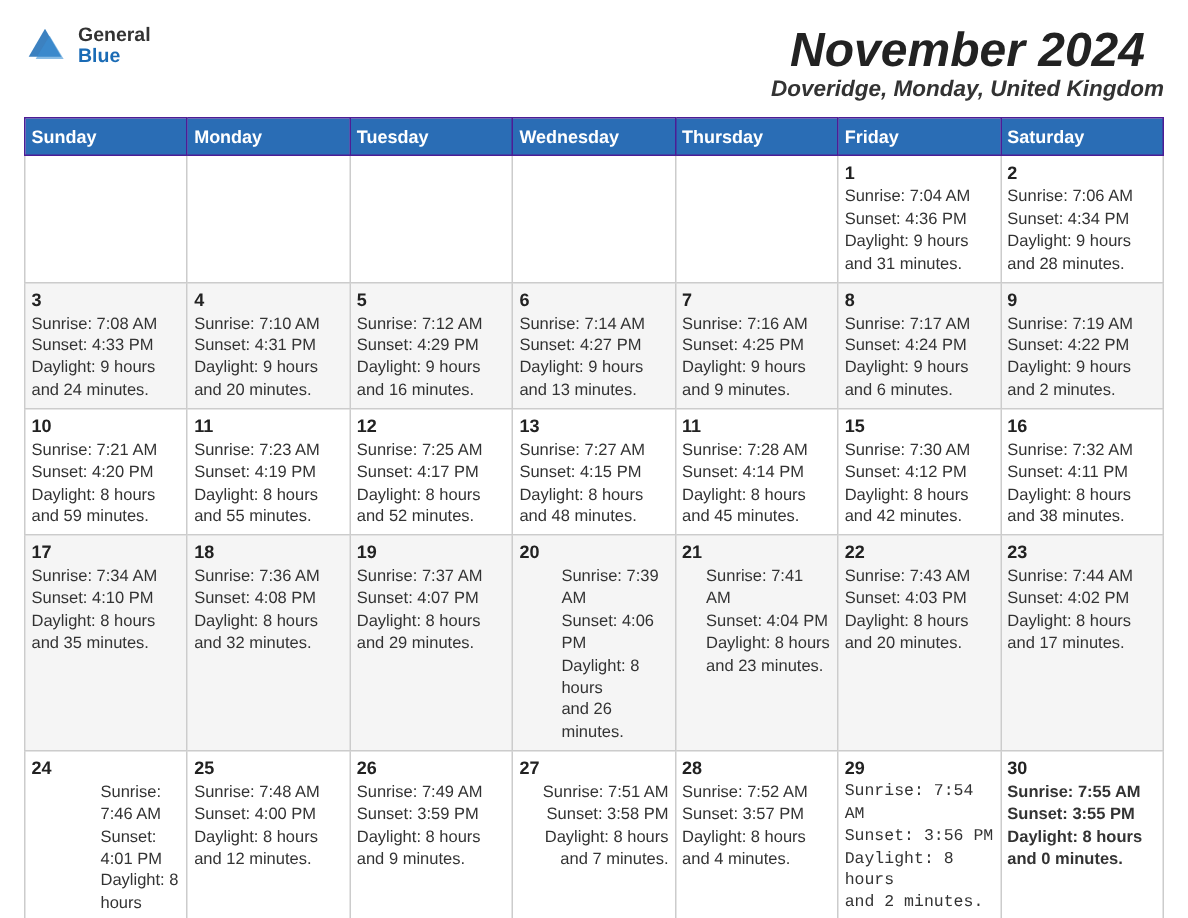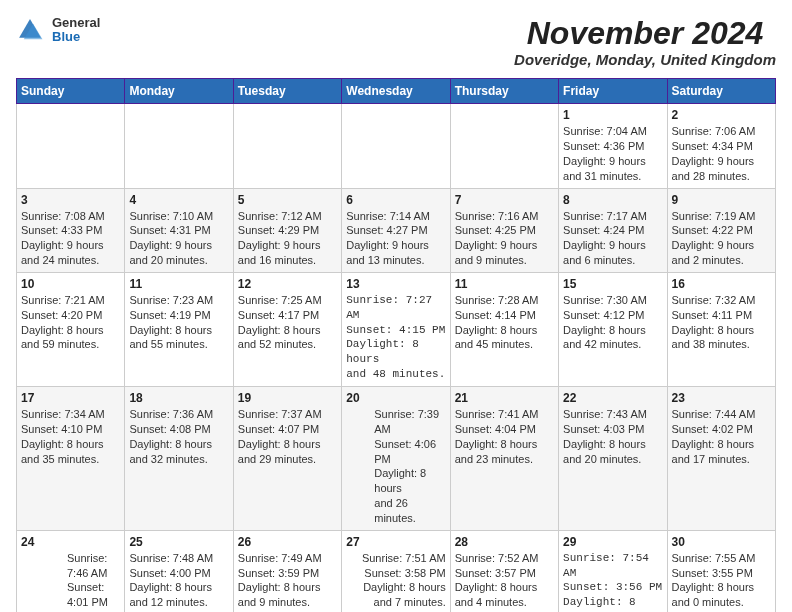--- a/index.html
+++ b/index.html
@@ -220,21 +220,21 @@
           </td>
           <td>
             <span class="day-number">12</span>
             <div class="day-info" style="white-space: pre-line;">Sunrise: 7:25 AM
 Sunset: 4:17 PM
 Daylight: 8 hours
 and 52 minutes.</div>
           </td>
           <td>
             <span class="day-number">13</span>
-            <div class="day-info" style="white-space: pre-line; font-family: Liberation Mono, monospace;">Sunrise: 7:27 AM
+            <div class="day-info" style="white-space: pre-line;">Sunrise: 7:27 AM
 Sunset: 4:15 PM
 Daylight: 8 hours
 and 48 minutes.</div>
           </td>
           <td>
             <span class="day-number">11</span>
             <div class="day-info" style="white-space: pre-line;">Sunrise: 7:28 AM
 Sunset: 4:14 PM
 Daylight: 8 hours
 and 45 minutes.</div>
@@ -278,21 +278,21 @@
           </td>
           <td>
             <span class="day-number">20</span>
             <div class="day-info" style="white-space: pre-line; margin-left: 28px;">Sunrise: 7:39 AM
 Sunset: 4:06 PM
 Daylight: 8 hours
 and 26 minutes.</div>
           </td>
           <td>
             <span class="day-number">21</span>
-            <div class="day-info" style="white-space: pre-line;">Sunrise: 7:41 AM
+            <div class="day-info" style="white-space: pre-line; margin-left: 16px;">Sunrise: 7:41 AM
 Sunset: 4:04 PM
 Daylight: 8 hours
 and 23 minutes.</div>
           </td>
           <td>
             <span class="day-number">22</span>
             <div class="day-info" style="white-space: pre-line;">Sunrise: 7:43 AM
 Sunset: 4:03 PM
 Daylight: 8 hours
 and 20 minutes.</div>
@@ -343,21 +343,21 @@
           </td>
           <td>
             <span class="day-number">29</span>
             <div class="day-info" style="white-space: pre-line; font-family: Liberation Mono, monospace;">Sunrise: 7:54 AM
 Sunset: 3:56 PM
 Daylight: 8 hours
 and 2 minutes.</div>
           </td>
           <td>
             <span class="day-number">30</span>
-            <div class="day-info" style="white-space: pre-line;">Sunrise: 7:55 AM
+            <div class="day-info" style="white-space: pre-line; font-weight: bold;">Sunrise: 7:55 AM
 Sunset: 3:55 PM
 Daylight: 8 hours
 and 0 minutes.</div>
           </td>
         </tr>
       </tbody>
   </table>
 </div>
 
 </body></html>

